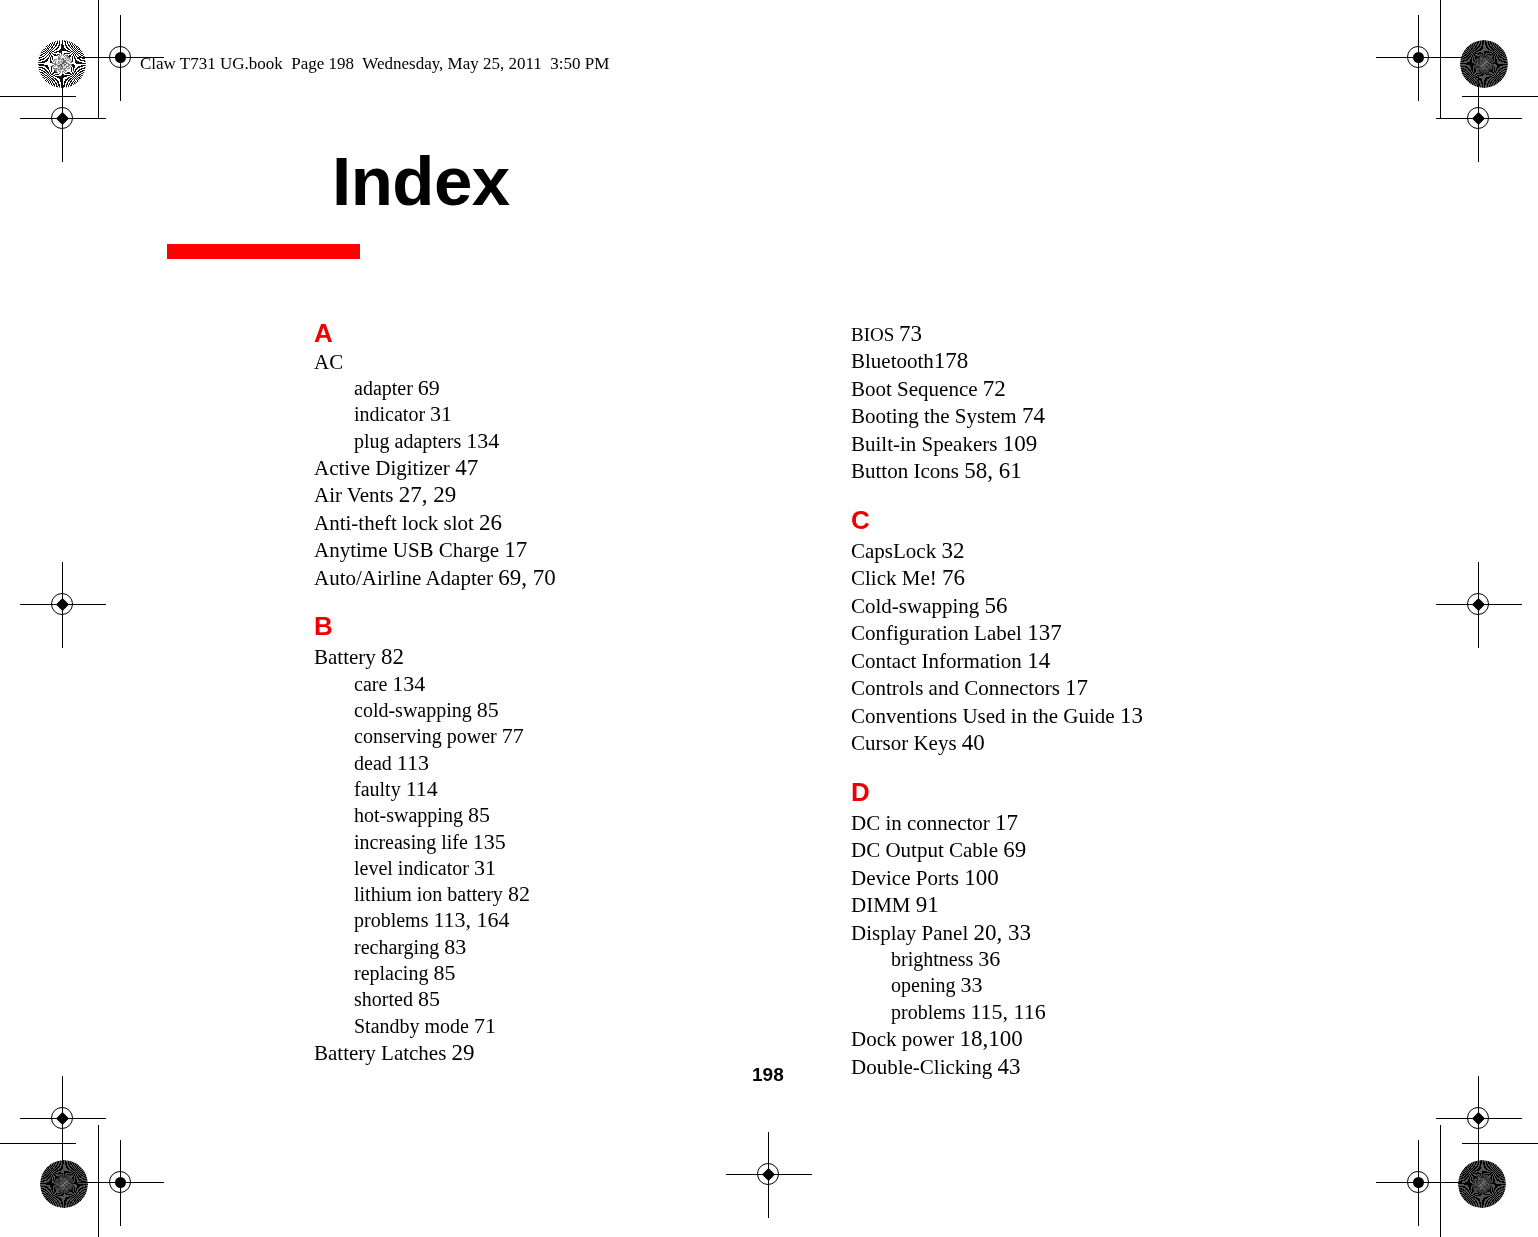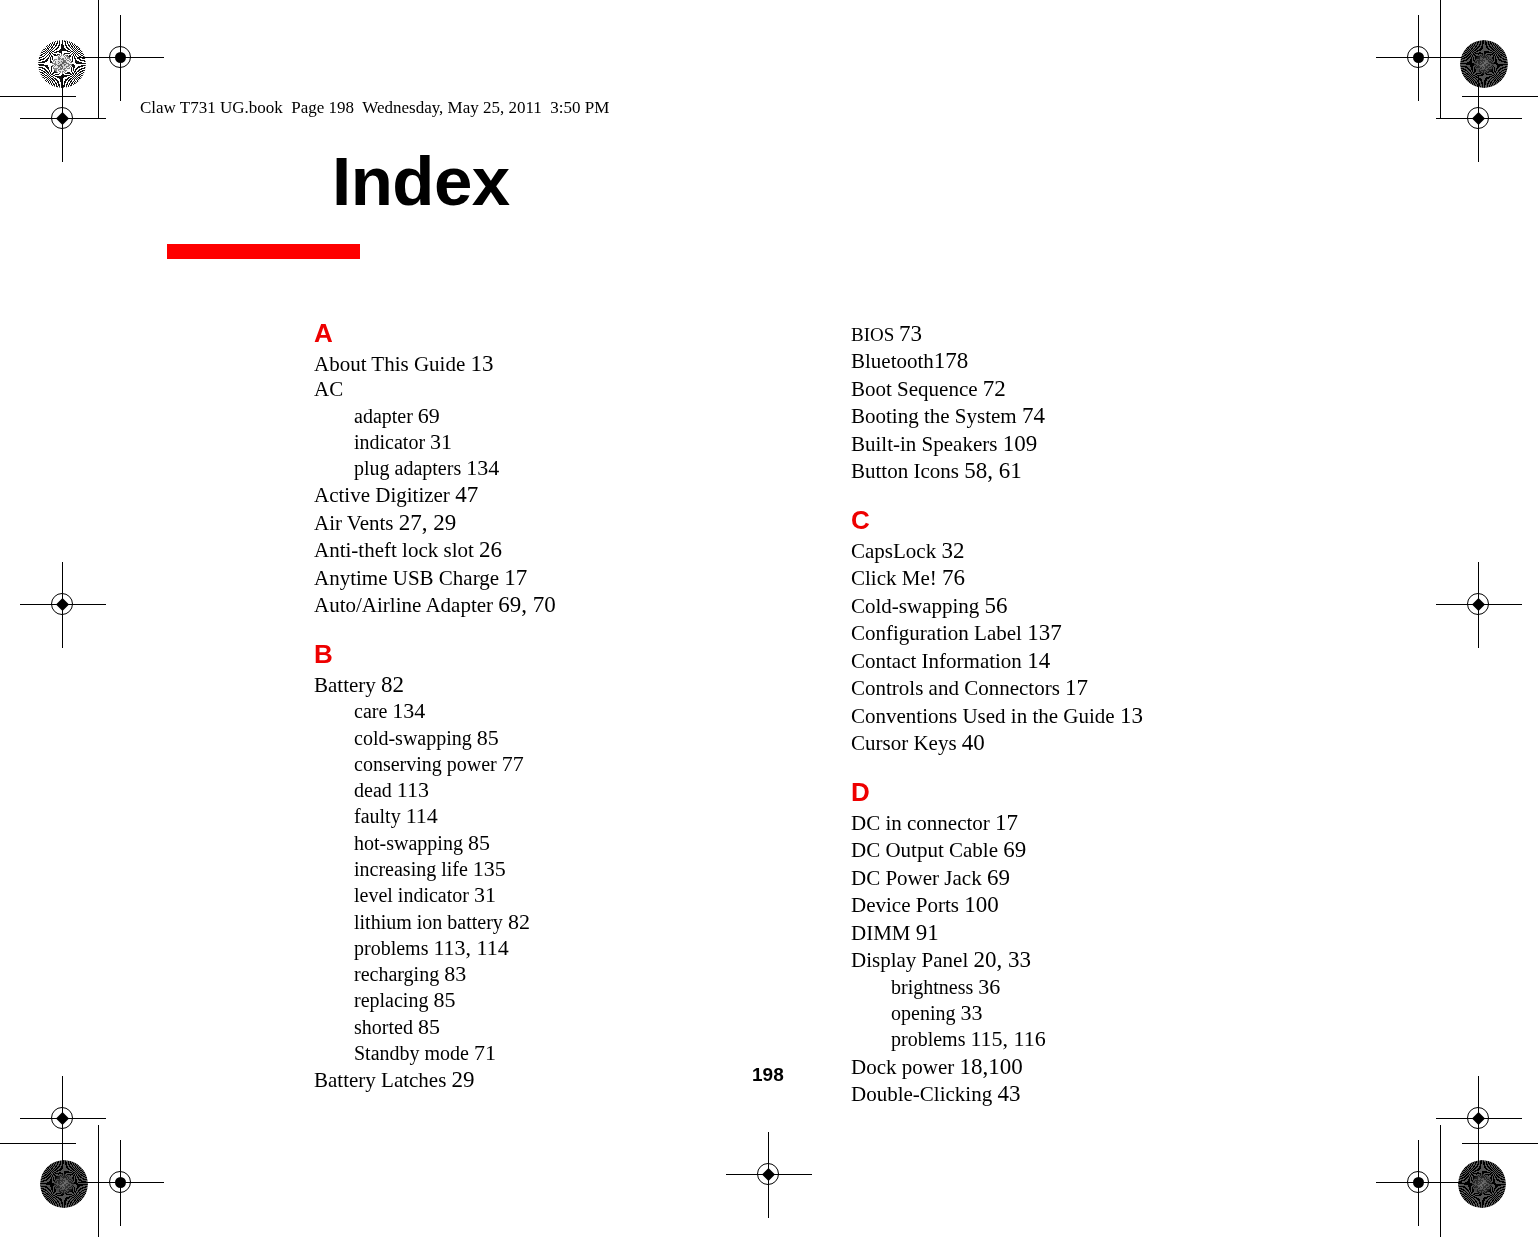--- a/index.html
+++ b/index.html
@@ -54,21 +54,20 @@
     opacity:.5;
   }
 
   
   .runhead{
     position:absolute;
     font-family:"Liberation Serif", serif;
     font-size:17px;
     color:#000;
     white-space:pre;
-    margin-top:44px;
   }
 
   
   .title{
     position:absolute;
     font-family:"Liberation Sans", sans-serif;
     font-weight:bold;
     font-size:69px;
     color:#000;
     letter-spacing:-0.5px;
@@ -207,42 +206,41 @@
   </div>
 
   <div class="runhead" style="left:140px;top:54px;">Claw T731 UG.book  Page 198  Wednesday, May 25, 2011  3:50 PM</div>
 
   <h1 class="title" style="left:332px;top:142px;margin:0;">Index</h1>
 
   <div class="redbar" style="left:167px;top:244px;width:193px;height:15px;"></div>
 
   <div class="col" style="left:314px;top:320px;">
       <div class="sect">A</div>
-      <div class="entry"><span>About This Guide </span><span class="pg">13</span></div>
       <div class="entry"><span>AC</span></div>
       <div class="entry sub"><span>adapter </span><span class="pg">69</span></div>
       <div class="entry sub"><span>indicator </span><span class="pg">31</span></div>
       <div class="entry sub"><span>plug adapters </span><span class="pg">134</span></div>
       <div class="entry"><span>Active Digitizer </span><span class="pg">47</span></div>
       <div class="entry"><span>Air Vents </span><span class="pg">27, 29</span></div>
       <div class="entry"><span>Anti-theft lock slot </span><span class="pg">26</span></div>
       <div class="entry"><span>Anytime USB Charge </span><span class="pg">17</span></div>
       <div class="entry"><span>Auto/Airline Adapter </span><span class="pg">69, 70</span></div>
       <div class="sect">B</div>
       <div class="entry"><span>Battery </span><span class="pg">82</span></div>
       <div class="entry sub"><span>care </span><span class="pg">134</span></div>
       <div class="entry sub"><span>cold-swapping </span><span class="pg">85</span></div>
       <div class="entry sub"><span>conserving power </span><span class="pg">77</span></div>
       <div class="entry sub"><span>dead </span><span class="pg">113</span></div>
       <div class="entry sub"><span>faulty </span><span class="pg">114</span></div>
       <div class="entry sub"><span>hot-swapping </span><span class="pg">85</span></div>
       <div class="entry sub"><span>increasing life </span><span class="pg">135</span></div>
       <div class="entry sub"><span>level indicator </span><span class="pg">31</span></div>
       <div class="entry sub"><span>lithium ion battery </span><span class="pg">82</span></div>
-      <div class="entry sub"><span>problems </span><span class="pg">113, 114</span></div>
+      <div class="entry sub"><span>problems </span><span class="pg">113, 164</span></div>
       <div class="entry sub"><span>recharging </span><span class="pg">83</span></div>
       <div class="entry sub"><span>replacing </span><span class="pg">85</span></div>
       <div class="entry sub"><span>shorted </span><span class="pg">85</span></div>
       <div class="entry sub"><span>Standby mode </span><span class="pg">71</span></div>
       <div class="entry"><span>Battery Latches </span><span class="pg">29</span></div>
     </div>
 
   <div class="col" style="left:851px;top:320px;">
       <div class="entry"><span class="sc">BIOS </span><span class="pg">73</span></div>
       <div class="entry"><span>Bluetooth</span><span class="pg">178</span></div>
@@ -255,21 +253,20 @@
       <div class="entry"><span>Click Me! </span><span class="pg">76</span></div>
       <div class="entry"><span>Cold-swapping </span><span class="pg">56</span></div>
       <div class="entry"><span>Configuration Label </span><span class="pg">137</span></div>
       <div class="entry"><span>Contact Information </span><span class="pg">14</span></div>
       <div class="entry"><span>Controls and Connectors </span><span class="pg">17</span></div>
       <div class="entry"><span>Conventions Used in the Guide </span><span class="pg">13</span></div>
       <div class="entry"><span>Cursor Keys </span><span class="pg">40</span></div>
       <div class="sect">D</div>
       <div class="entry"><span>DC in connector </span><span class="pg">17</span></div>
       <div class="entry"><span>DC Output Cable </span><span class="pg">69</span></div>
-      <div class="entry"><span>DC Power Jack </span><span class="pg">69</span></div>
       <div class="entry"><span>Device Ports </span><span class="pg">100</span></div>
       <div class="entry"><span>DIMM </span><span class="pg">91</span></div>
       <div class="entry"><span>Display Panel </span><span class="pg">20, 33</span></div>
       <div class="entry sub"><span>brightness </span><span class="pg">36</span></div>
       <div class="entry sub"><span>opening </span><span class="pg">33</span></div>
       <div class="entry sub"><span>problems </span><span class="pg">115, 116</span></div>
       <div class="entry"><span>Dock power </span><span class="pg">18,100</span></div>
       <div class="entry"><span>Double-Clicking </span><span class="pg">43</span></div>
     </div>
 

